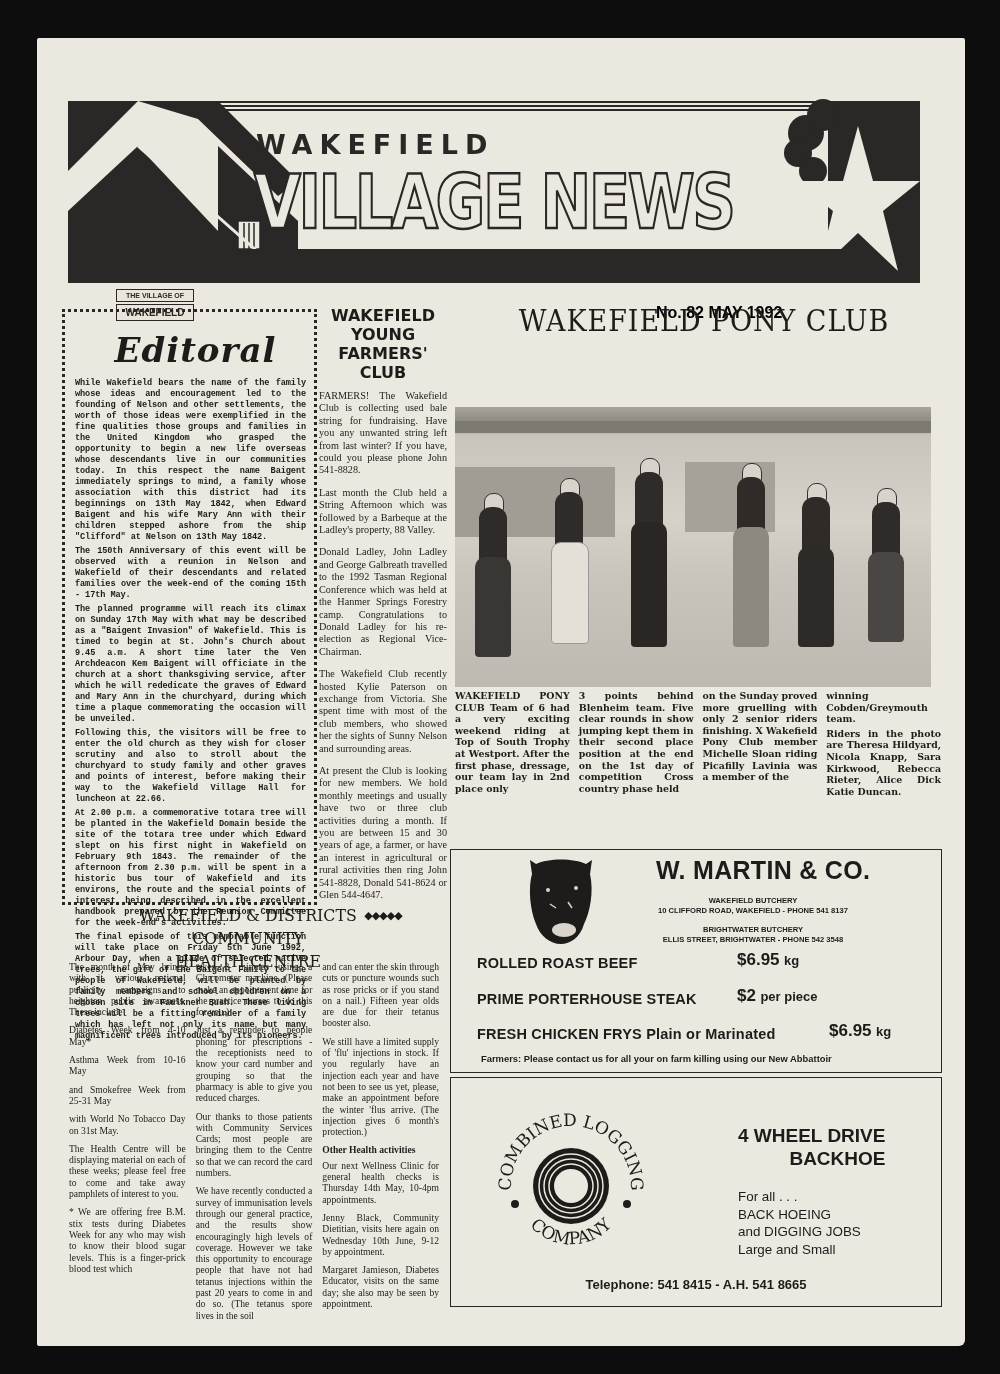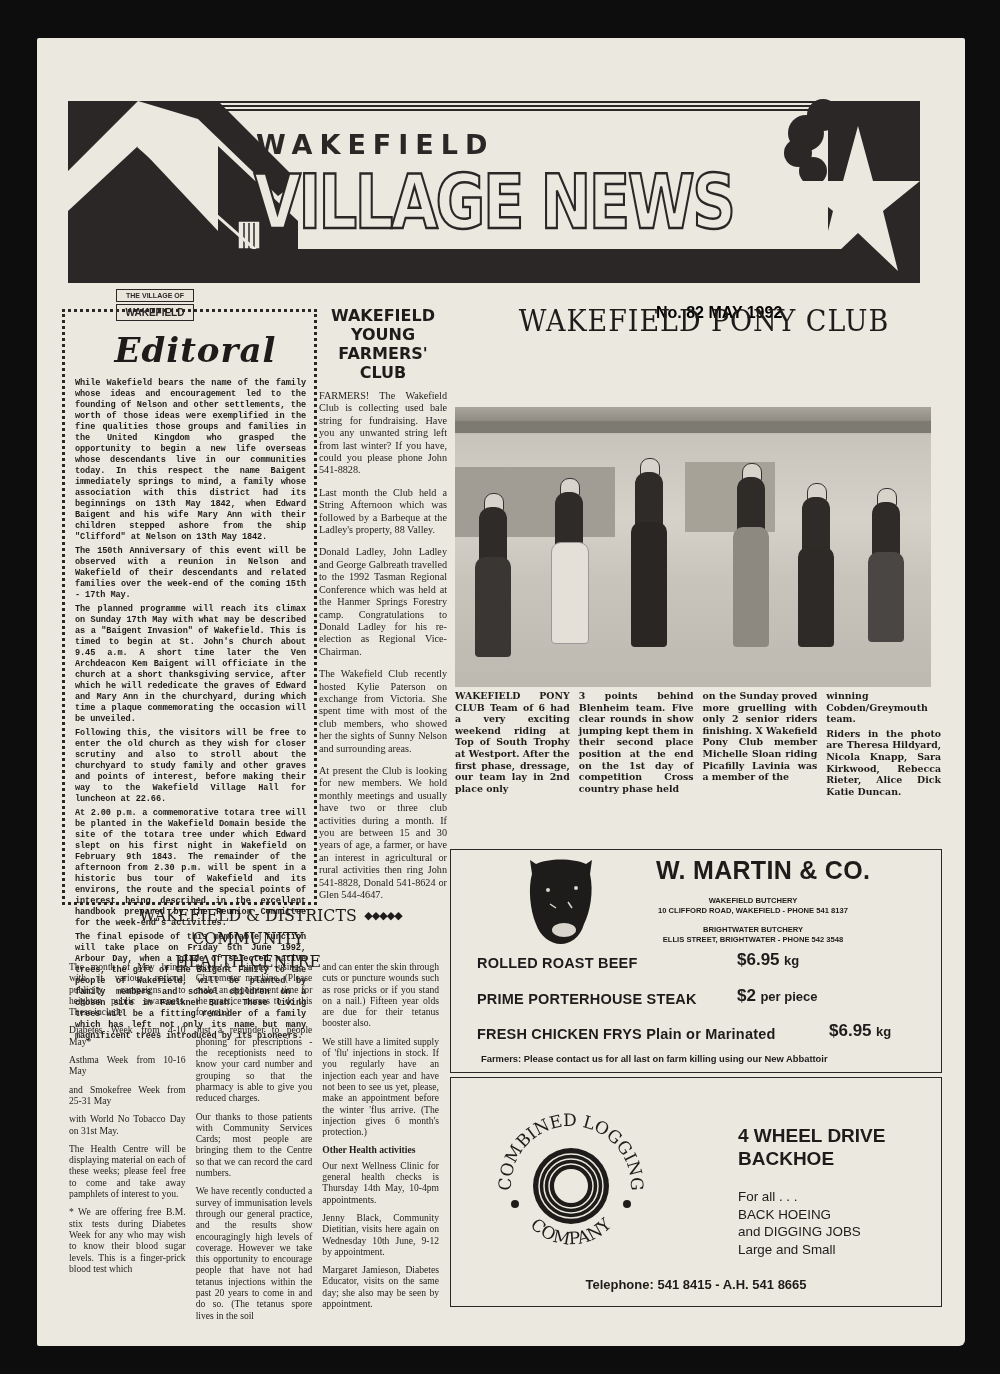--- a/index.html
+++ b/index.html
@@ -50,21 +50,21 @@
   .ad1-addr{position:absolute;left:152px;width:300px;text-align:center;font-family:"Liberation Sans",sans-serif;font-weight:bold;font-size:7.6px;line-height:10px;}
   .ad1-line{position:absolute;font-family:"Liberation Sans",sans-serif;font-weight:bold;white-space:nowrap;}
   .ad1-line .item{font-size:14.5px;letter-spacing:0.2px;}
   .ad1-line .price{font-size:17px;}
   .ad1-line .unit{font-size:13px;}
   .ad1-foot{position:absolute;left:30px;top:203px;font-family:"Liberation Sans",sans-serif;font-weight:bold;font-size:9.4px;}
 
   
   .ad2{position:absolute;left:413px;top:1039px;width:492px;height:230px;border:1.5px solid #2a2726;box-sizing:border-box;}
   .logo{position:absolute;left:40px;top:26px;width:160px;height:160px;}
-  .ad2-h{position:absolute;left:287px;top:46px;font-family:"Liberation Sans",sans-serif;font-weight:bold;font-size:19px;line-height:23px;}
+  .ad2-h{position:absolute;left:287px;top:46px;font-family:"Liberation Sans",sans-serif;font-weight:bold;font-size:19px;line-height:23px;text-align:right;}
   .ad2-list{position:absolute;left:287px;top:110px;font-family:"Liberation Sans",sans-serif;font-size:13.4px;line-height:17.5px;}
   .ad2-tel{position:absolute;left:0;width:100%;top:199px;text-align:center;font-family:"Liberation Sans",sans-serif;font-weight:bold;font-size:13px;}
 
   
   .hc-title{position:absolute;left:26px;top:866px;width:370px;font-family:"DejaVu Serif",serif;font-size:17.5px;line-height:23px;text-align:center;transform:scaleX(0.9);transform-origin:center;}
   .hc-cols{position:absolute;left:32px;top:923px;width:370px;display:flex;gap:10px;}
   .hc-col{width:117px;font-family:"Liberation Serif",serif;font-size:9.6px;line-height:11.3px;text-align:justify;}
   .hc-col p{margin:0 0 7px 0;}
   .hc-col .sub{font-weight:bold;margin-bottom:4px;}
 </style>
@@ -201,21 +201,21 @@
 
     <div class="ad1-line" style="left:26px;top:104px"><span class="item">ROLLED ROAST BEEF</span></div>
     <div class="ad1-line" style="left:286px;top:100px"><span class="price">$6.95</span> <span class="unit">kg</span></div>
 
     <div class="ad1-line" style="left:26px;top:140px"><span class="item">PRIME PORTERHOUSE STEAK</span></div>
     <div class="ad1-line" style="left:286px;top:136px"><span class="price">$2</span> <span class="unit">per piece</span></div>
 
     <div class="ad1-line" style="left:26px;top:175px"><span class="item">FRESH CHICKEN FRYS Plain or Marinated</span></div>
     <div class="ad1-line" style="left:378px;top:171px"><span class="price">$6.95</span> <span class="unit">kg</span></div>
 
-    <div class="ad1-foot">Farmers: Please contact us for all last on farm killing using our New Abbattoir</div>
+    <div class="ad1-foot">Farmers: Please contact us for all your on farm killing using our New Abbattoir</div>
   </div>
 
   <div class="ad2">
     <svg class="logo" viewBox="0 0 160 160">
       <defs>
         <path id="arcTop" d="M20,82 A60,60 0 0 1 140,82"></path>
         <path id="arcBot" d="M32,112 A55,55 0 0 0 128,112"></path>
       </defs>
       <circle cx="80" cy="82" r="38" fill="#1e1c1a"></circle>
       <circle cx="80" cy="82" r="32" fill="none" stroke="#ebe8df" stroke-width="1.5"></circle>

